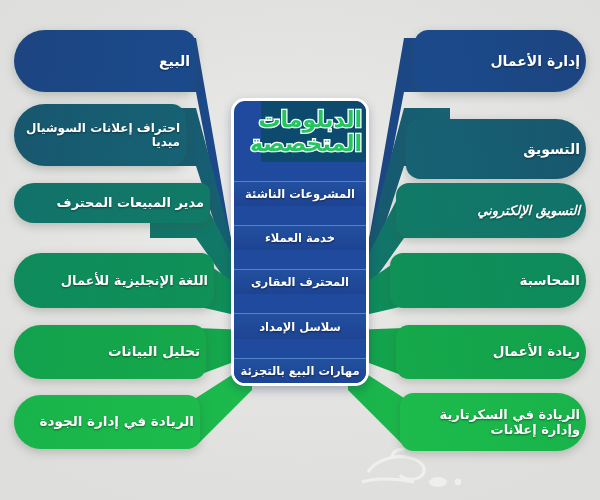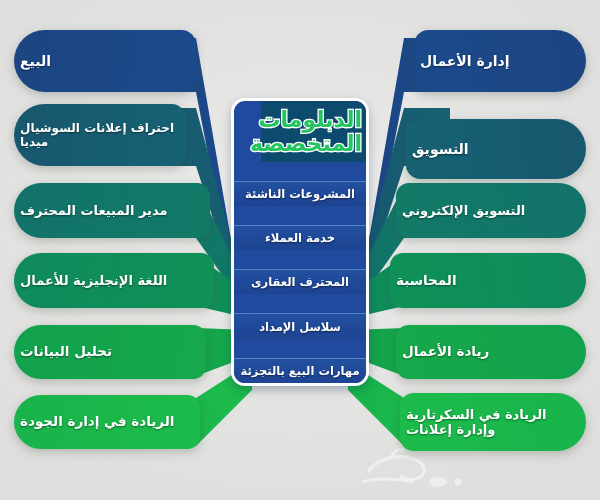--- a/index.html
+++ b/index.html
@@ -43,21 +43,21 @@
     color: #ffffff;
     font-weight: bold;
     line-height: 1.18;
     text-shadow: 0 1px 2px rgba(0,0,0,0.45);
     filter: drop-shadow(0 3px 5px rgba(60,80,60,0.28));
   }
   .pill .pill-label {
     position: relative;
     z-index: 3;
     width: 100%;
-    text-align: left;
+    text-align: right;
     padding: 0 6px;
     box-sizing: border-box;
   }
 
   
   .tail {
     position: absolute;
     z-index: 1;
     pointer-events: none;
   }
@@ -178,21 +178,21 @@
   </svg>
 
   <div class="pill left" style="top:30px;height:62px;width:182px;background:linear-gradient(100deg,#1c4581 0%,#1b4a8c 100%);font-size:14px;z-index:6;">
     <span class="pill-label">البيع</span>
   </div>
 
   <div class="pill left" style="top:104px;height:62px;width:172px;background:linear-gradient(100deg,#18576f 0%,#166273 100%);font-size:12px;z-index:6;">
     <span class="pill-label">احتراف إعلانات السوشيال ميديا</span>
   </div>
 
-  <div class="pill left" style="top:183px;height:55px;width:196px;background:linear-gradient(100deg,#12726a 0%,#117a66 100%);font-size:13px;z-index:6;">
+  <div class="pill left" style="top:183px;height:40px;width:196px;background:linear-gradient(100deg,#12726a 0%,#117a66 100%);font-size:13px;z-index:6;">
     <span class="pill-label">مدير المبيعات المحترف</span>
   </div>
 
   <div class="pill left" style="top:253px;height:55px;width:200px;background:linear-gradient(100deg,#0f8a5c 0%,#0f9157 100%);font-size:13px;z-index:6;">
     <span class="pill-label">اللغة الإنجليزية للأعمال</span>
   </div>
 
   <div class="pill left" style="top:325px;height:54px;width:192px;background:linear-gradient(100deg,#12a14d 0%,#16a94a 100%);font-size:13.5px;z-index:6;">
     <span class="pill-label">تحليل البيانات</span>
   </div>
@@ -202,21 +202,21 @@
   </div>
 
   <div class="pill right" style="top:30px;height:62px;width:172px;background:linear-gradient(260deg,#1c4581 0%,#1b4a8c 100%);font-size:14px;z-index:6;">
     <span class="pill-label">إدارة الأعمال</span>
   </div>
 
   <div class="pill right" style="top:104px;height:60px;width:180px;background:linear-gradient(260deg,#18576f 0%,#166273 100%);font-size:14px;z-index:6;margin-top:15px;">
     <span class="pill-label">التسويق</span>
   </div>
 
-  <div class="pill right" style="top:183px;height:55px;width:190px;background:linear-gradient(260deg,#12726a 0%,#117a66 100%);font-size:13px;z-index:6;">
+  <div class="pill right" style="top:183px;height:55px;width:190px;background:linear-gradient(260deg,#12726a 0%,#117a66 100%);font-size:13px;z-index:6;font-style:italic;">
     <span class="pill-label">التسويق الإلكتروني</span>
   </div>
 
   <div class="pill right" style="top:253px;height:55px;width:196px;background:linear-gradient(260deg,#0f8a5c 0%,#0f9157 100%);font-size:13.5px;z-index:6;">
     <span class="pill-label">المحاسبة</span>
   </div>
 
   <div class="pill right" style="top:325px;height:54px;width:190px;background:linear-gradient(260deg,#12a14d 0%,#16a94a 100%);font-size:13.5px;z-index:6;">
     <span class="pill-label">ريادة الأعمال</span>
   </div>

